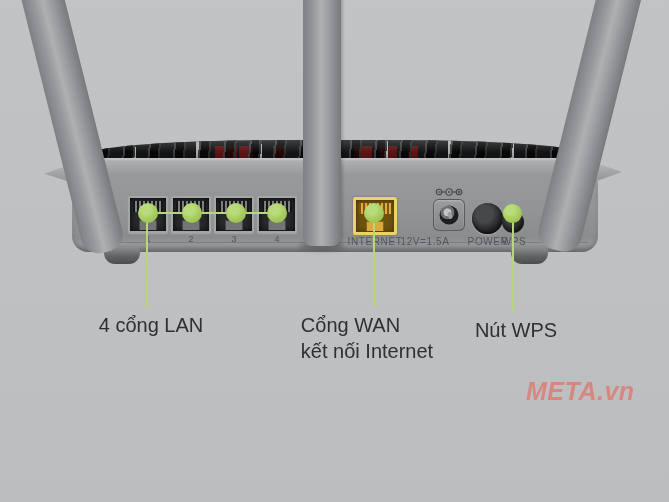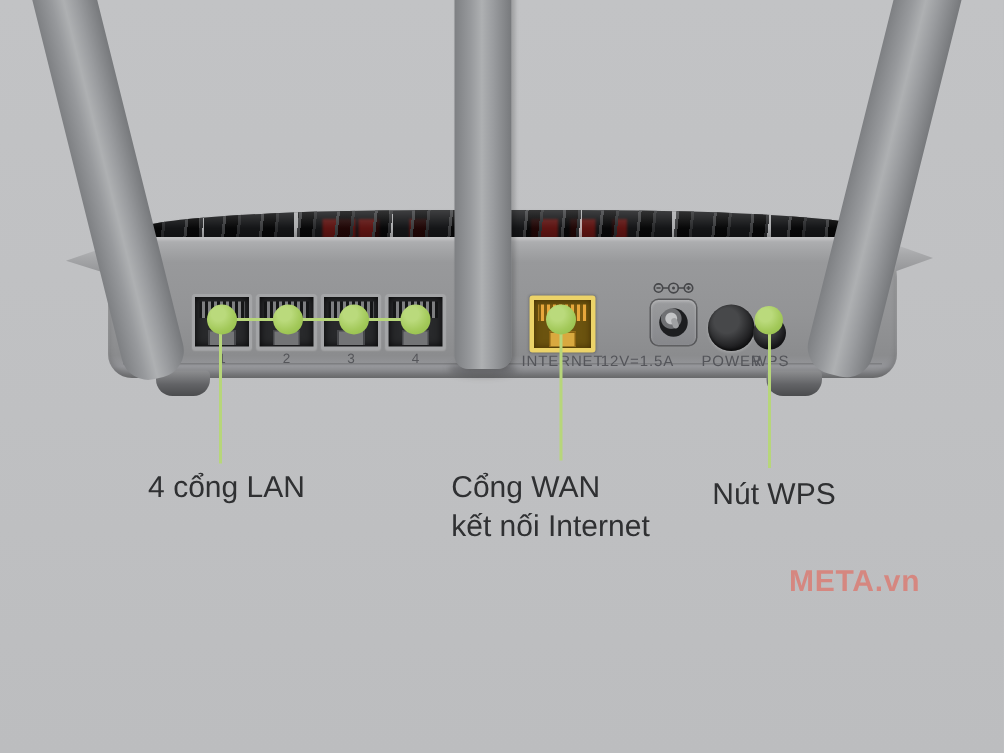--- a/index.html
+++ b/index.html
@@ -108,21 +108,21 @@
   }
   .cline{position:absolute;background:#b7d67a;z-index:25;}
 
   
   .callout-text{
     position:absolute;z-index:40;transform:translateX(-50%);
     font-size:20px;color:#2f3032;text-align:left;line-height:26px;white-space:nowrap;
   }
   .watermark{
     position:absolute;left:526px;top:377px;z-index:40;
-    font-size:20px;font-weight:bold;letter-spacing:.5px;color:#d8837b;opacity:.92;
+    font-size:25px;font-weight:bold;letter-spacing:.5px;color:#d8837b;opacity:.92;font-style:italic;
   }
 </style>
 </head>
 <body>
 
 <div class="scene">
 
   <div class="wing wing-left"></div>
   <div class="wing wing-right"></div>
 

